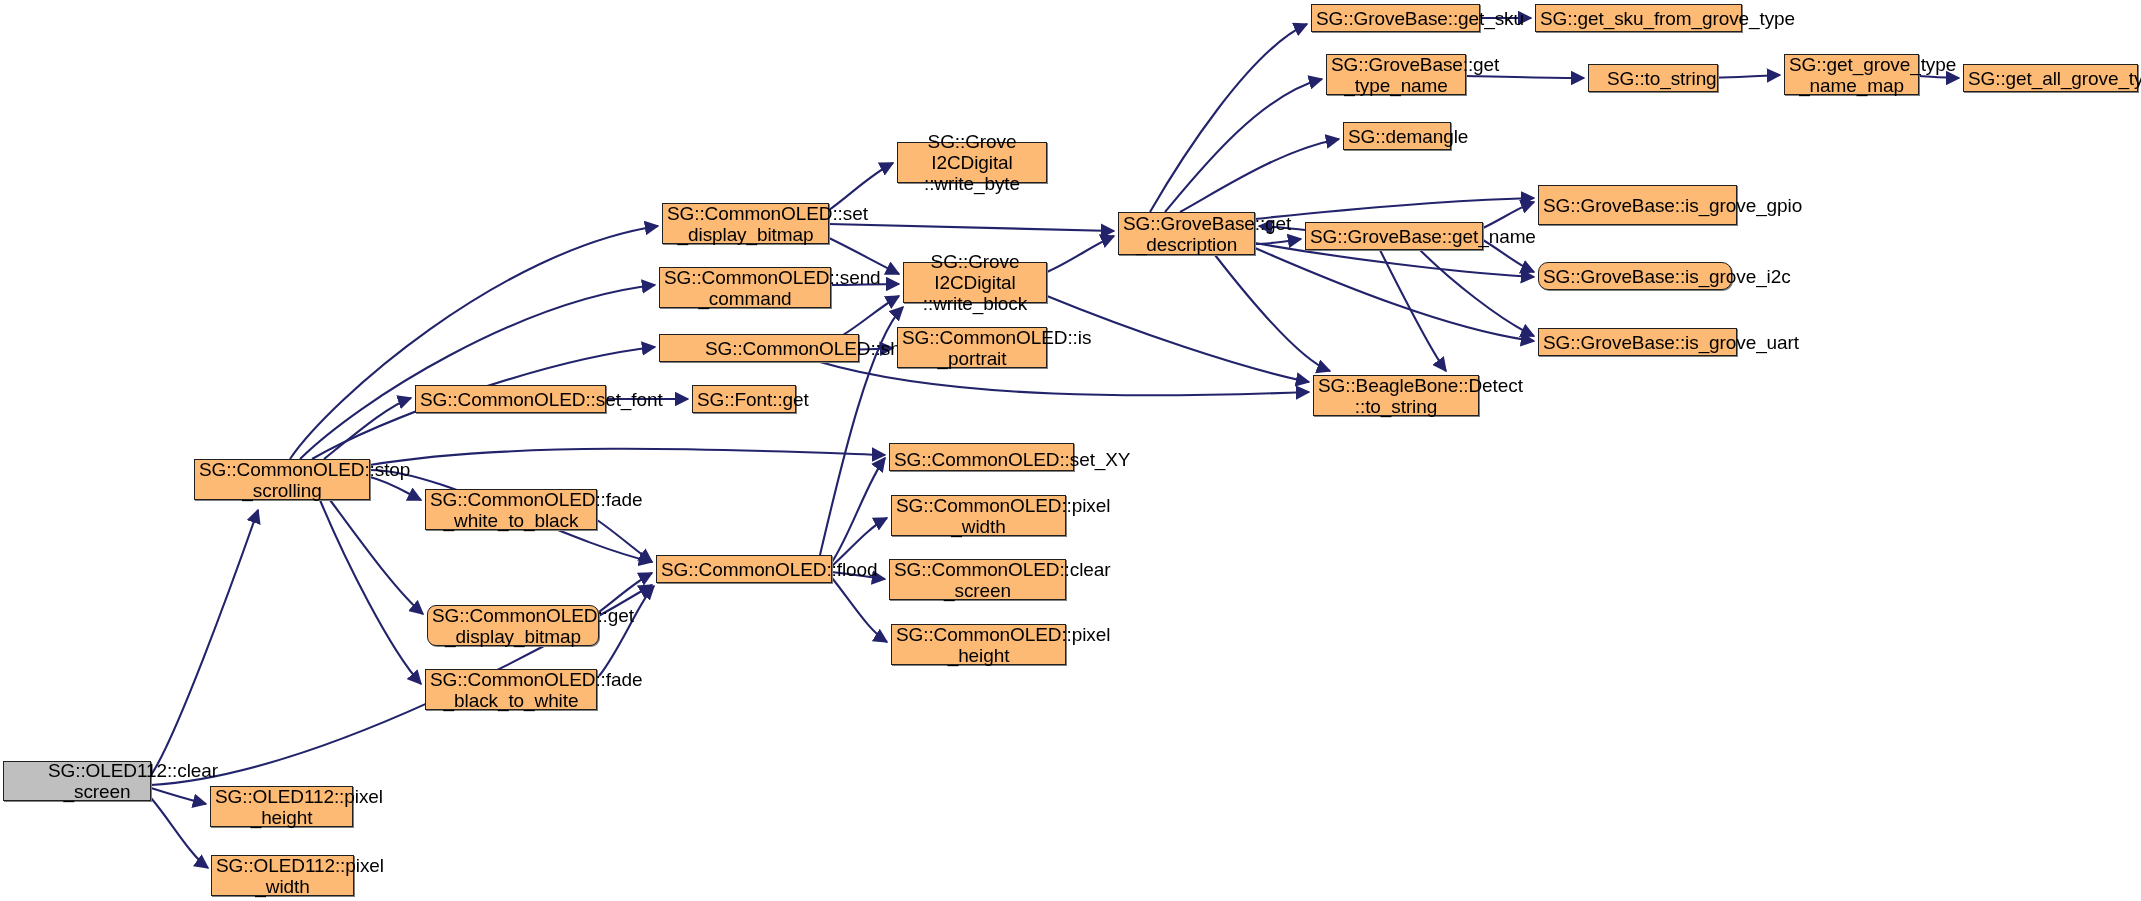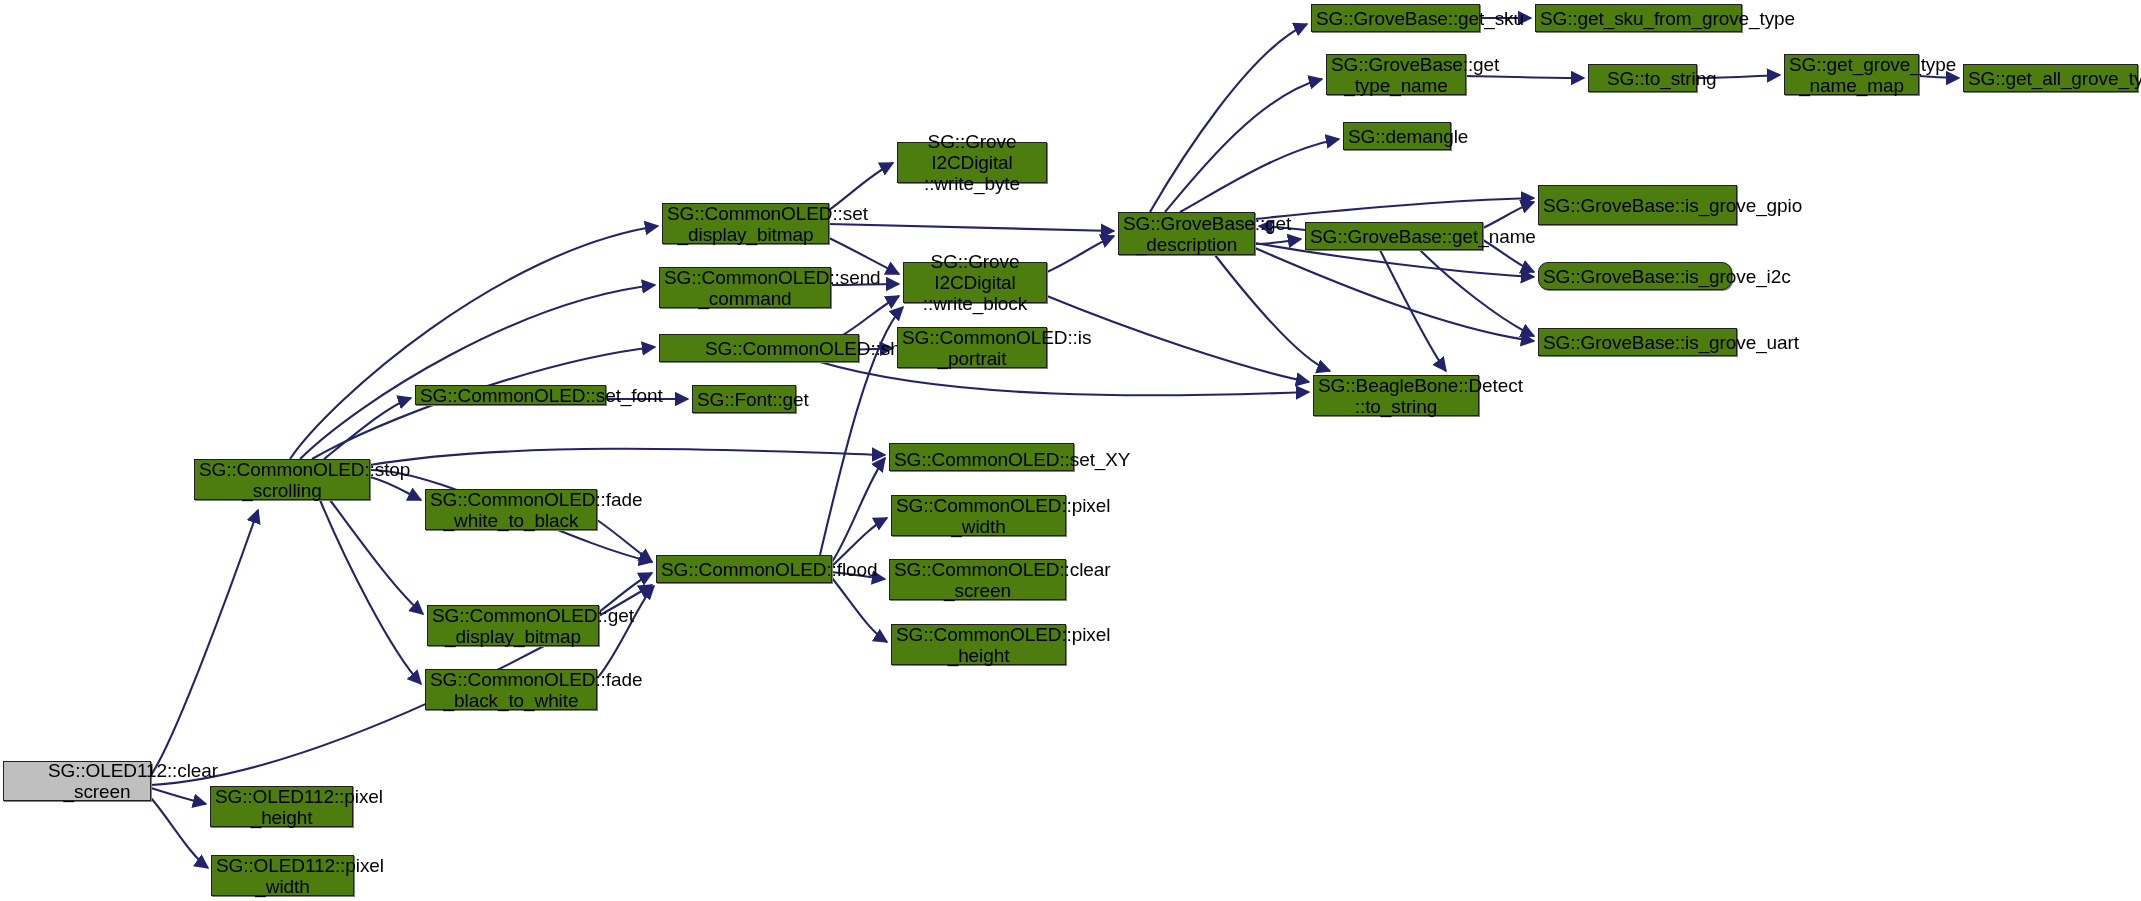--- a/index.html
+++ b/index.html
@@ -20,21 +20,21 @@
     left: 0;
     top: 0;
     width: 2141px;
     height: 901px;
     pointer-events: none;
   }
   .node {
     position: absolute;
     box-sizing: border-box;
     border: 1px solid #202020;
-    background: #4d7c0f;
+    background: #fdba74;
     color: #000000;
     display: flex;
     align-items: center;
     justify-content: center;
     text-align: center;
     font-size: 19px;
     line-height: 21px;
     letter-spacing: -0.1px;
     white-space: pre-line;
     box-shadow: 1px 1px 0 0 #808080;
@@ -114,25 +114,25 @@
   </svg>
   <div id="node-layer">
       <div class="node highlight" style="left: 3px; top: 761px; width: 148px; height: 40px;"><span class="lbl">SG::OLED112::clear
 _screen</span></div>
       <div class="node" style="left: 210px; top: 786px; width: 143px; height: 41px;"><span class="lbl">SG::OLED112::pixel
 _height</span></div>
       <div class="node" style="left: 211px; top: 855px; width: 143px; height: 41px;"><span class="lbl">SG::OLED112::pixel
 _width</span></div>
       <div class="node" style="left: 194px; top: 459px; width: 176px; height: 41px;"><span class="lbl">SG::CommonOLED::stop
 _scrolling</span></div>
-      <div class="node" style="left: 415px; top: 385px; width: 191px; height: 20px;"><span class="lbl">SG::CommonOLED::set_font</span></div>
+      <div class="node" style="left: 415px; top: 385px; width: 191px; height: 28px;"><span class="lbl">SG::CommonOLED::set_font</span></div>
       <div class="node" style="left: 692px; top: 385px; width: 104px; height: 28px;"><span class="lbl">SG::Font::get</span></div>
       <div class="node" style="left: 425px; top: 489px; width: 172px; height: 41px;"><span class="lbl">SG::CommonOLED::fade
 _white_to_black</span></div>
-      <div class="node" style="left: 427px; top: 605px; width: 172px; height: 41px;"><span class="lbl">SG::CommonOLED::get
+      <div class="node" style="left: 427px; top: 605px; width: 172px; height: 41px; border-radius: 9px;"><span class="lbl">SG::CommonOLED::get
 _display_bitmap</span></div>
       <div class="node" style="left: 425px; top: 669px; width: 172px; height: 41px;"><span class="lbl">SG::CommonOLED::fade
 _black_to_white</span></div>
       <div class="node" style="left: 662px; top: 203px; width: 167px; height: 41px;"><span class="lbl">SG::CommonOLED::set
 _display_bitmap</span></div>
       <div class="node" style="left: 659px; top: 267px; width: 172px; height: 41px;"><span class="lbl">SG::CommonOLED::send
 _command</span></div>
       <div class="node" style="left: 659px; top: 334px; width: 200px; height: 28px; padding-left: 41px;"><span class="lbl">SG::CommonOLED::show</span></div>
       <div class="node" style="left: 656px; top: 555px; width: 176px; height: 28px;"><span class="lbl">SG::CommonOLED::flood</span></div>
       <div class="node" style="left: 897px; top: 142px; width: 150px; height: 41px;"><span class="lbl">SG::Grove I2CDigital
@@ -151,21 +151,21 @@
       <div class="node" style="left: 1118px; top: 212px; width: 137px; height: 43px;"><span class="lbl">SG::GroveBase::get
 _description</span></div>
       <div class="node" style="left: 1313px; top: 375px; width: 166px; height: 41px;"><span class="lbl">SG::BeagleBone::Detect
 ::to_string</span></div>
       <div class="node" style="left: 1305px; top: 222px; width: 178px; height: 28px;"><span class="lbl">SG::GroveBase::get_name</span></div>
       <div class="node" style="left: 1311px; top: 4px; width: 169px; height: 28px;"><span class="lbl">SG::GroveBase::get_sku</span></div>
       <div class="node" style="left: 1326px; top: 54px; width: 140px; height: 41px;"><span class="lbl">SG::GroveBase::get
 _type_name</span></div>
       <div class="node" style="left: 1343px; top: 122px; width: 108px; height: 28px;"><span class="lbl">SG::demangle</span></div>
       <div class="node" style="left: 1535px; top: 4px; width: 207px; height: 28px;"><span class="lbl">SG::get_sku_from_grove_type</span></div>
-      <div class="node" style="left: 1588px; top: 64px; width: 109px; height: 28px; padding-left: 14px;"><span class="lbl">SG::to_string</span></div>
+      <div class="node" style="left: 1588px; top: 64px; width: 130px; height: 28px; padding-left: 14px;"><span class="lbl">SG::to_string</span></div>
       <div class="node" style="left: 1538px; top: 185px; width: 199px; height: 40px;"><span class="lbl">SG::GroveBase::is_grove_gpio</span></div>
       <div class="node" style="left: 1538px; top: 262px; width: 194px; height: 28px; border-radius: 10px;"><span class="lbl">SG::GroveBase::is_grove_i2c</span></div>
       <div class="node" style="left: 1538px; top: 328px; width: 199px; height: 28px;"><span class="lbl">SG::GroveBase::is_grove_uart</span></div>
       <div class="node" style="left: 1784px; top: 54px; width: 135px; height: 41px;"><span class="lbl">SG::get_grove_type
 _name_map</span></div>
       <div class="node" style="left: 1963px; top: 64px; width: 175px; height: 28px;"><span class="lbl">SG::get_all_grove_types</span></div>
     </div>
 </div>
 
 </body></html>

